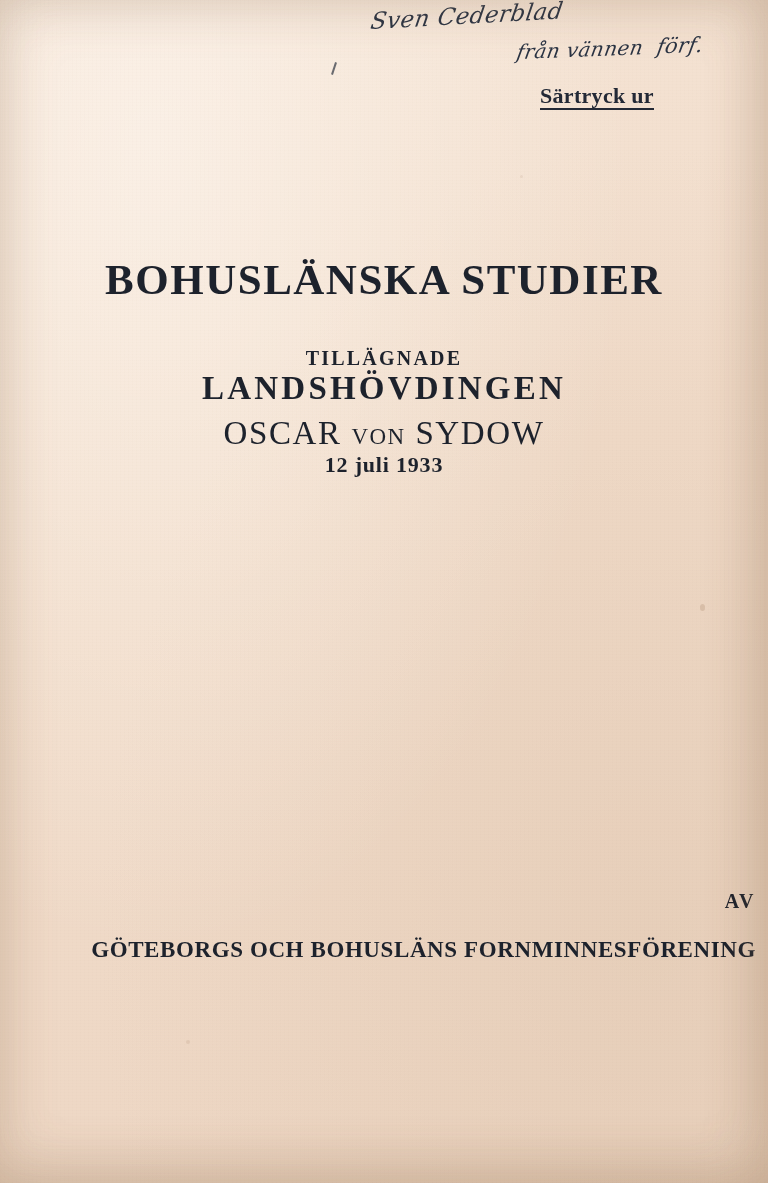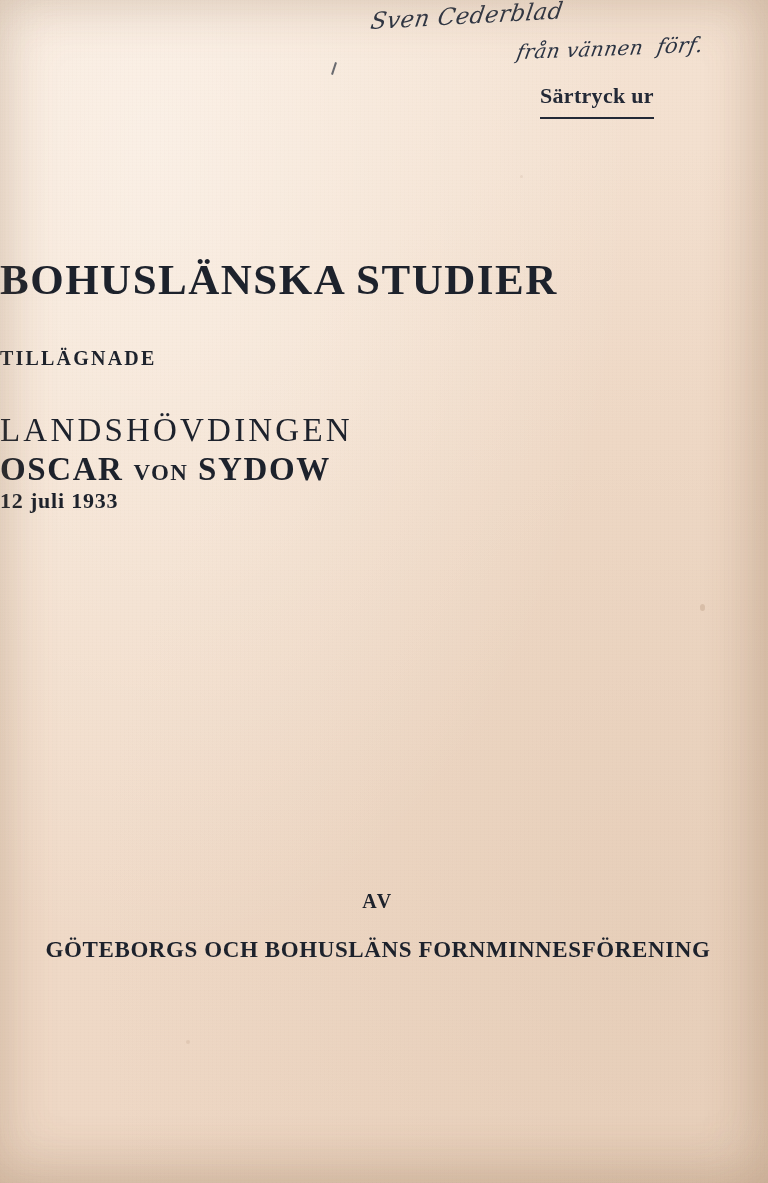--- a/index.html
+++ b/index.html
@@ -88,80 +88,79 @@
   
   .sartryck {
     position: absolute;
     top: 84px;
     left: 540px;
     font-family: "Liberation Serif", serif;
     font-weight: bold;
     font-size: 22px;
     color: #232936;
     letter-spacing: 0.3px;
-    padding-bottom: 10px;
+    padding-bottom: 1px;
     border-bottom: 2px solid #232936;
     line-height: 1.05;
   }
 
   
   .title-block {
     position: absolute;
     left: 0;
     right: 0;
     top: 258px;
-    text-align: left;
+    text-align: center;
     color: #1d222c;
   }
   .main-title {
     font-family: "Liberation Serif", serif;
     font-weight: bold;
     font-size: 43px;
     letter-spacing: 1.5px;
     line-height: 1;
   }
   .dedicated {
     margin-top: 46px;
     font-family: "Liberation Serif", serif;
     font-weight: bold;
     font-size: 20px;
     letter-spacing: 2.2px;
   }
   .honoree-1 {
-    margin-top: 42px;
-    font-family: "Liberation Serif", serif;
-    font-weight: normal;
+    font-family: "Liberation Serif", serif;
+    font-weight: bold;
     font-size: 33px;
     letter-spacing: 3.2px;
   }
   .honoree-2 {
-    margin-top: 2px;
-    font-family: "Liberation Serif", serif;
-    font-weight: bold;
+    margin-top: 8px;
+    font-family: "Liberation Serif", serif;
+    font-weight: normal;
     font-size: 33px;
     letter-spacing: 1.6px;
   }
   .honoree-2 .small-von {
     font-size: 23px;
     letter-spacing: 1.4px;
   }
   .date {
     font-family: "Liberation Serif", serif;
     font-weight: bold;
     font-size: 22px;
     letter-spacing: 0.8px;
   }
 
   
   .publisher-block {
     position: absolute;
     left: 0;
     right: 12px;
     top: 890px;
-    text-align: center;
+    text-align: right;
     color: #1d222c;
   }
   .by-word {
     font-family: "Liberation Serif", serif;
     font-weight: bold;
     font-size: 20px;
     letter-spacing: 2.5px;
   }
   .publisher {
     margin-top: 24px;

